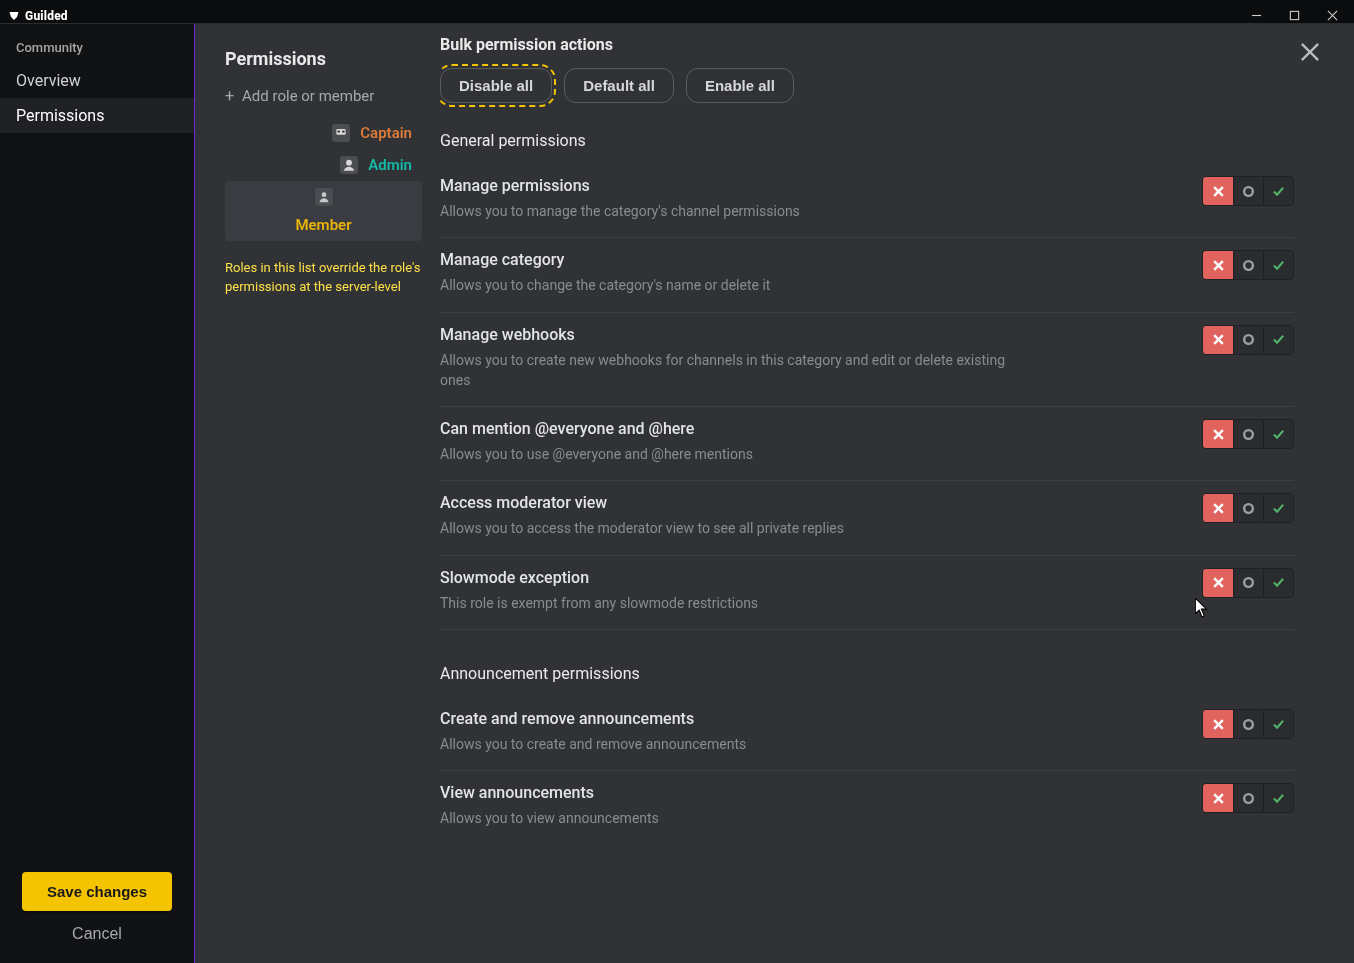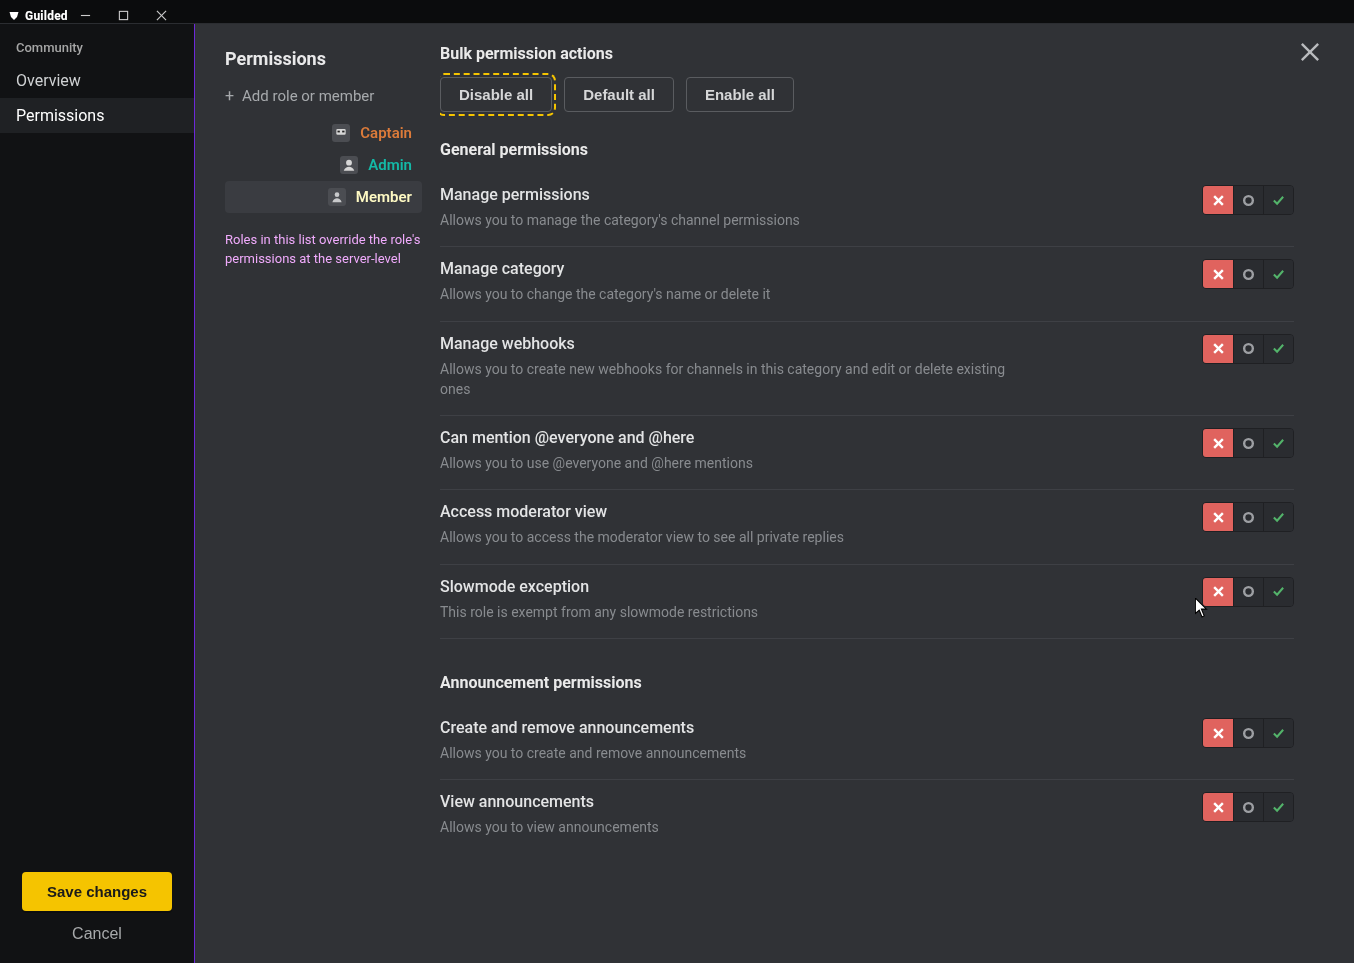--- a/index.html
+++ b/index.html
@@ -10,21 +10,21 @@
     font-family: -apple-system, BlinkMacSystemFont, "Segoe UI", Roboto, Arial, sans-serif;
     color: #d4d6d8;
     overflow: hidden;
     position: relative;
   }
   .titlebar {
     height: 24px;
     background: #0b0c0d;
     display: flex;
     align-items: center;
-    justify-content: flex-start;
+    justify-content: space-between;
     padding: 8px 4px 0 8px;
     border-bottom: 1px solid #2b2d31;
   }
   .titlebar-left { display: flex; align-items: center; gap: 6px; }
   .titlebar-logo { font-weight: 800; font-size: 12px; color: #fff; letter-spacing: .2px; display:flex; align-items:center; gap:5px;}
   .titlebar-logo svg { width:12px; height:12px; }
   .titlebar-controls { display: flex; align-items: center; gap: 2px; }
   .titlebar-btn { width: 36px; height: 22px; display:flex; align-items:center; justify-content:center; color:#ccc; }
   .titlebar-btn svg { width:11px; height:11px; stroke:#ccc; stroke-width:1.2; fill:none; }
 
@@ -123,51 +123,51 @@
   .role-row {
     display: flex; align-items: center; gap: 10px;
     padding: 7px 10px; border-radius: 4px; cursor: pointer;
     font-size: 15px; font-weight:600;justify-content:flex-end;
   }
   .role-row .avatar { width:18px; height:18px; border-radius:3px; background:#4b4d52; display:flex; align-items:center; justify-content:center; }
   .role-row .avatar svg { width:14px; height:14px; }
   .role-row.selected { background: #3a3c41; }
   .role-captain { color: #dc7b3a; }
   .role-admin   { color: #14b8a6; }
-  .role-member  { color: #fef9c3; }
-  .roles-note { color:#f0abfc; font-size:13px; margin-top:18px; line-height:1.45;}
+  .role-member  { color: #eab308; flex-direction: column; }
+  .roles-note { color:#fde047; font-size:13px; margin-top:18px; line-height:1.45;}
 
   .perm-col {
     flex: 1;
-    padding: 20px 60px 40px 0;
+    padding: 11px 60px 40px 0;
     overflow-y: auto;
   }
   .perm-col::-webkit-scrollbar { width: 10px; }
   .perm-col::-webkit-scrollbar-track { background:#2a2c30; }
   .perm-col::-webkit-scrollbar-thumb { background:#17181b; border-radius:5px; border:2px solid #2a2c30; }
 
   .section-heading {
     font-size: 16px; font-weight:700; color:#eaeaea; margin-bottom:14px;
   }
   .bulk-row { display:flex; gap:12px; margin-bottom:28px; }
   .bulk-btn {
     background: transparent;
     border: 1px solid #5a5c60;
     color: #d6d7d8;
     font-size: 15px; font-weight:600;
     padding: 8px 18px;
-    border-radius: 4px;
+    border-radius: 12px;
     cursor: pointer;
   }
   .bulk-btn.highlight {
     outline: 2px dashed #f5c400;
     outline-offset: 2px;
   }
   .group-heading {
-    font-size:16px; font-weight:700; color:#eaeaea; margin: 10px 0 14px 0;
+    font-size:16px; font-weight:400; color:#eaeaea; margin: 10px 0 14px 0;
   }
   .perm {
     display:flex; justify-content:space-between; align-items:flex-start;
     padding: 12px 0 16px 0;
     border-bottom: 1px solid #3e4045;
   }
   .perm:last-child { border-bottom:none; }
   .perm-text { max-width: 580px; }
   .perm-title { font-size:16px; font-weight:500; color:#e3e4e5; margin-bottom:6px; }
   .perm-desc  { font-size:14px; color:#888b8f; line-height:1.45; }

